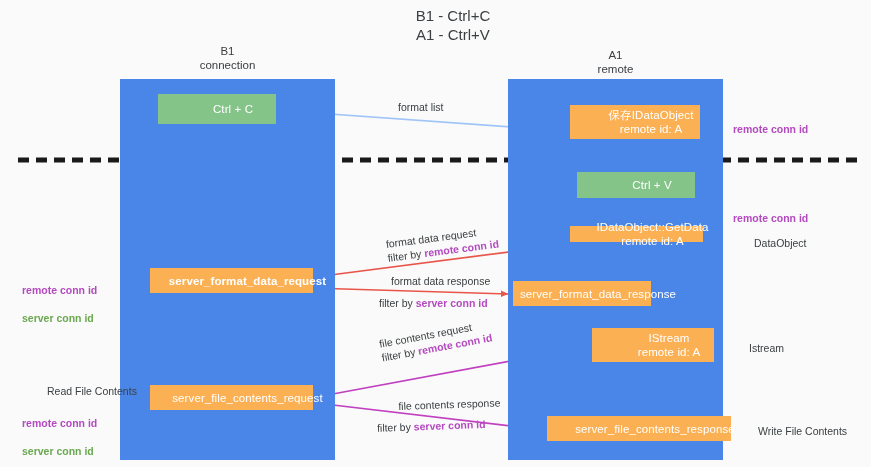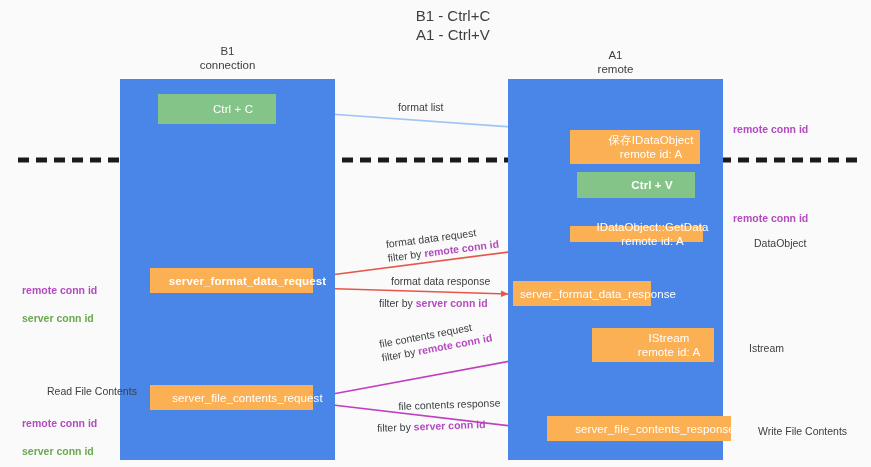--- a/index.html
+++ b/index.html
@@ -135,24 +135,24 @@
 <div class="abs col-head" style="left:150px; top:44px; width:155px;">B1
 connection</div>
 <div class="abs col-head" style="left:538px; top:48px; width:155px;">A1
 remote</div>
 
 <div class="abs lane" id="lane-left"></div>
 <div class="abs lane" id="lane-right"></div>
 
 <div class="abs node green" style="left:158px; top:94px; width:118px; height:30px;">Ctrl + C</div>
 
-<div class="abs node orange" style="left:570px; top:130px; width:130px; height:34px;">保存IDataObject
+<div class="abs node orange" style="left:570px; top:105px; width:130px; height:34px;">保存IDataObject
 remote id: A</div>
 
-<div class="abs node green" style="left:577px; top:172px; width:118px; height:26px;font-weight:bold;">Ctrl + V</div>
+<div class="abs node green" style="left:577px; top:172px; width:118px; height:26px;">Ctrl + V</div>
 
 <div class="abs node orange" style="left:570px; top:226px; width:133px; height:16px;">IDataObject::GetData
 remote id: A</div>
 
 <div class="abs node orange" style="left:150px; top:268px; width:163px; height:25px;font-weight:bold;">server_format_data_request</div>
 
 <div class="abs node orange" style="left:513px; top:281px; width:138px; height:25px;">server_format_data_response</div>
 
 <div class="abs node orange" style="left:592px; top:328px; width:122px; height:34px;">IStream
 remote id: A</div>

